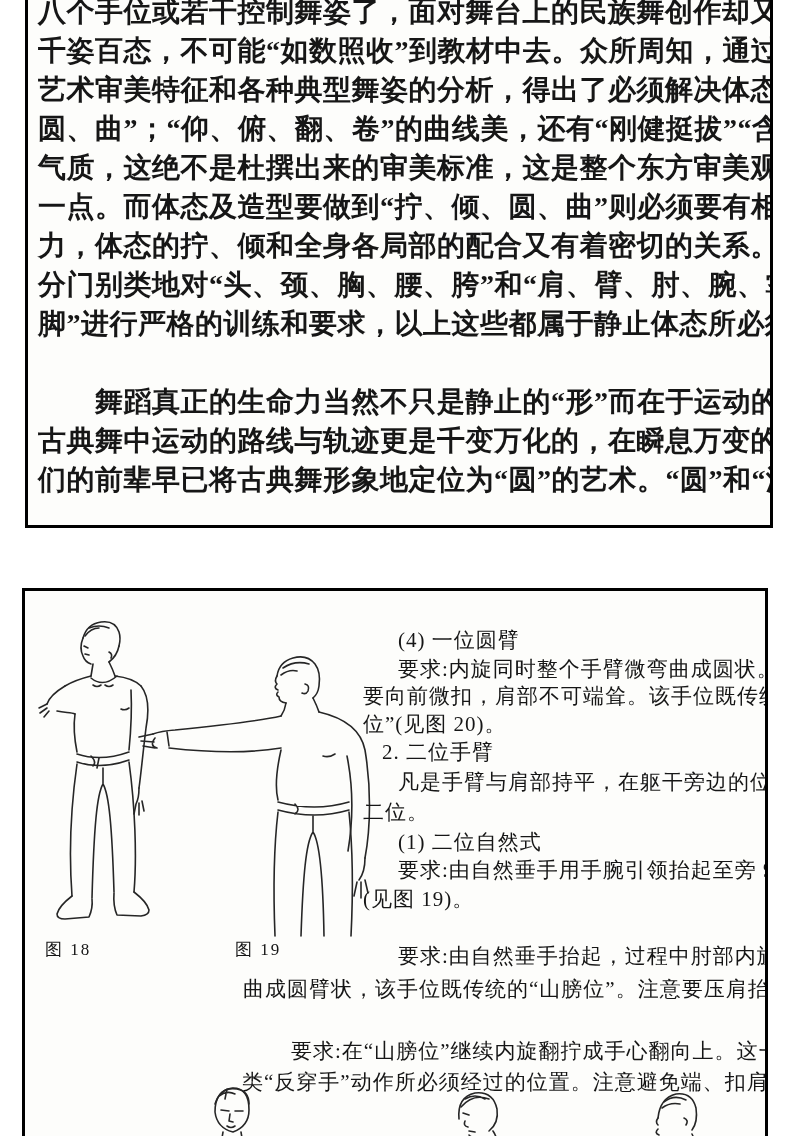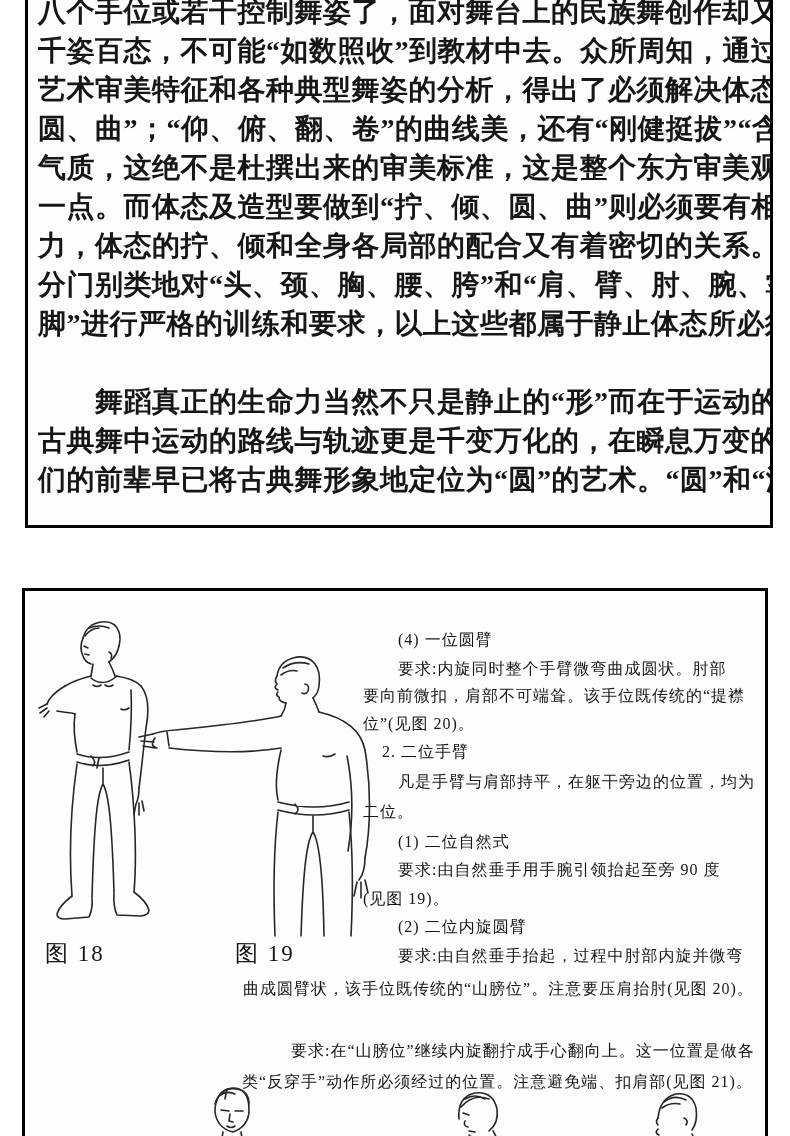--- a/index.html
+++ b/index.html
@@ -23,26 +23,26 @@
   .bottom-box{left:22px;top:588px;width:746px;height:600px;border-bottom:none;}
   .tline{
     position:absolute;left:10px;width:718px;
     font-size:28px;line-height:31px;font-weight:600;
     white-space:nowrap;letter-spacing:0.5px;
   }
   .jl{text-align:justify;text-align-last:justify;}
   .ind{padding-left:57px;}
   .bline{
     position:absolute;
-    font-size:16px;line-height:24px;font-weight:500;
+    font-size:21px;line-height:24px;font-weight:500;
     white-space:nowrap;letter-spacing:1px;
   }
   .caption{
     position:absolute;
-    font-size:23px;letter-spacing:2px;font-weight:500;
+    font-size:17px;letter-spacing:2px;font-weight:500;
     white-space:nowrap;
   }
   svg{position:absolute;overflow:visible;}
   svg path, svg ellipse{fill:none;stroke:#262626;stroke-width:1.6;stroke-linecap:round;stroke-linejoin:round;}
 </style>
 </head>
 <body>
 
 <div class="page">
 
@@ -112,21 +112,20 @@
     <div class="bline" style="left:373px;top:37px">(4) 一位圆臂</div>
     <div class="bline" style="left:373px;top:66px">要求:内旋同时整个手臂微弯曲成圆状。肘部</div>
     <div class="bline" style="left:338px;top:93px">要向前微扣，肩部不可端耸。该手位既传统的“提襟</div>
     <div class="bline" style="left:338px;top:121px">位”(见图 20)。</div>
     <div class="bline" style="left:357px;top:149px">2. 二位手臂</div>
     <div class="bline" style="left:373px;top:179px">凡是手臂与肩部持平，在躯干旁边的位置，均为</div>
     <div class="bline" style="left:338px;top:209px">二位。</div>
     <div class="bline" style="left:373px;top:239px">(1) 二位自然式</div>
     <div class="bline" style="left:373px;top:267px">要求:由自然垂手用手腕引领抬起至旁 90 度</div>
     <div class="bline" style="left:338px;top:296px">(见图 19)。</div>
-    <div class="bline" style="left:373px;top:324px">(2) 二位内旋圆臂</div>
     <div class="bline" style="left:373px;top:353px">要求:由自然垂手抬起，过程中肘部内旋并微弯</div>
 
     <div class="bline" style="left:218px;top:386px">曲成圆臂状，该手位既传统的“山膀位”。注意要压肩抬肘(见图 20)。</div>
     <div class="bline" style="left:266px;top:448px">要求:在“山膀位”继续内旋翻拧成手心翻向上。这一位置是做各</div>
     <div class="bline" style="left:217px;top:479px">类“反穿手”动作所必须经过的位置。注意避免端、扣肩部(见图 21)。</div>
 
     <svg style="left:160px;top:490px" width="540" height="110" viewBox="0 0 540 110">
 
       <path d="M 30 31 Q 30 9 48 7 Q 64 7 64 29 Q 64 45 48 51 Q 32 47 30 31"></path>
       <path d="M 30 23 Q 36 5 52 8 Q 64 10 64 23 M 34 15 q 8 -6 16 -2 M 42 8 l -2 10"></path>

